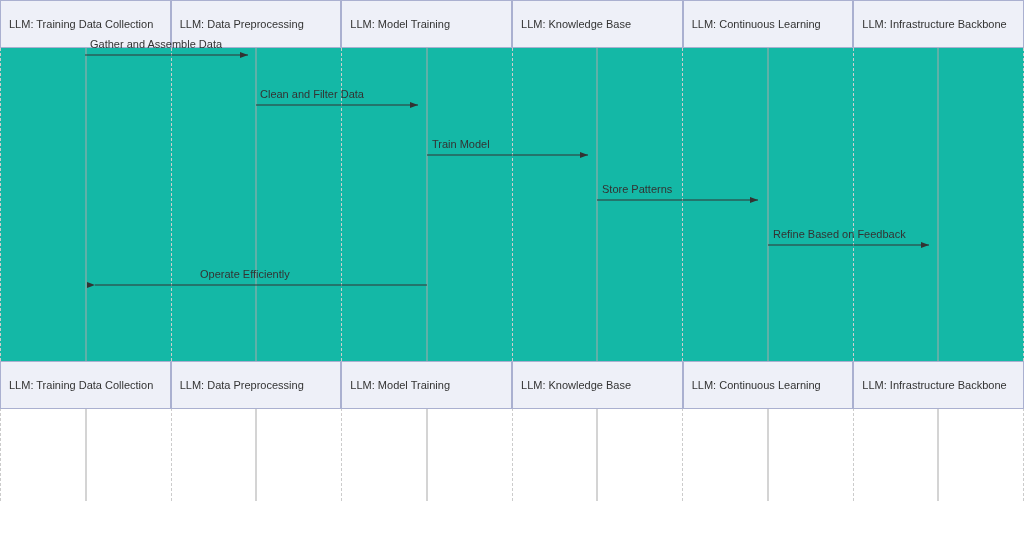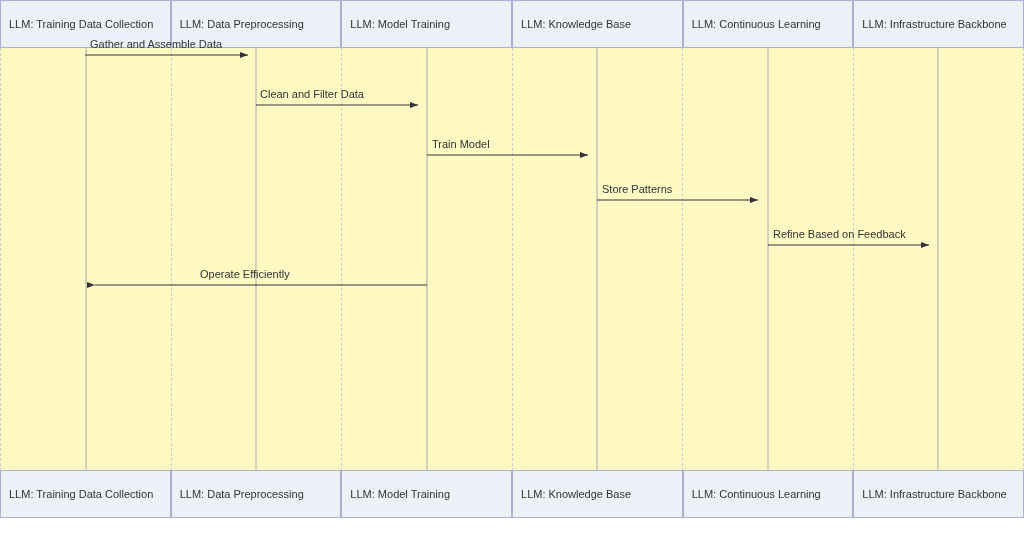--- a/index.html
+++ b/index.html
@@ -9,23 +9,23 @@
       font-size: 12px;
       color: #333;
       width: 1024px;
       height: 549px;
       overflow: hidden;
       position: relative;
     }
 
     .diagram-container {
       width: 1024px;
-      height: 518px;
+      height: 409px;
       position: relative;
-      background: #fef9c3;
+      background: #14b8a6;
     }
 
     
     .header-row {
       display: flex;
       width: 100%;
       height: 48px;
       position: absolute;
       top: 0;
       left: 0;

